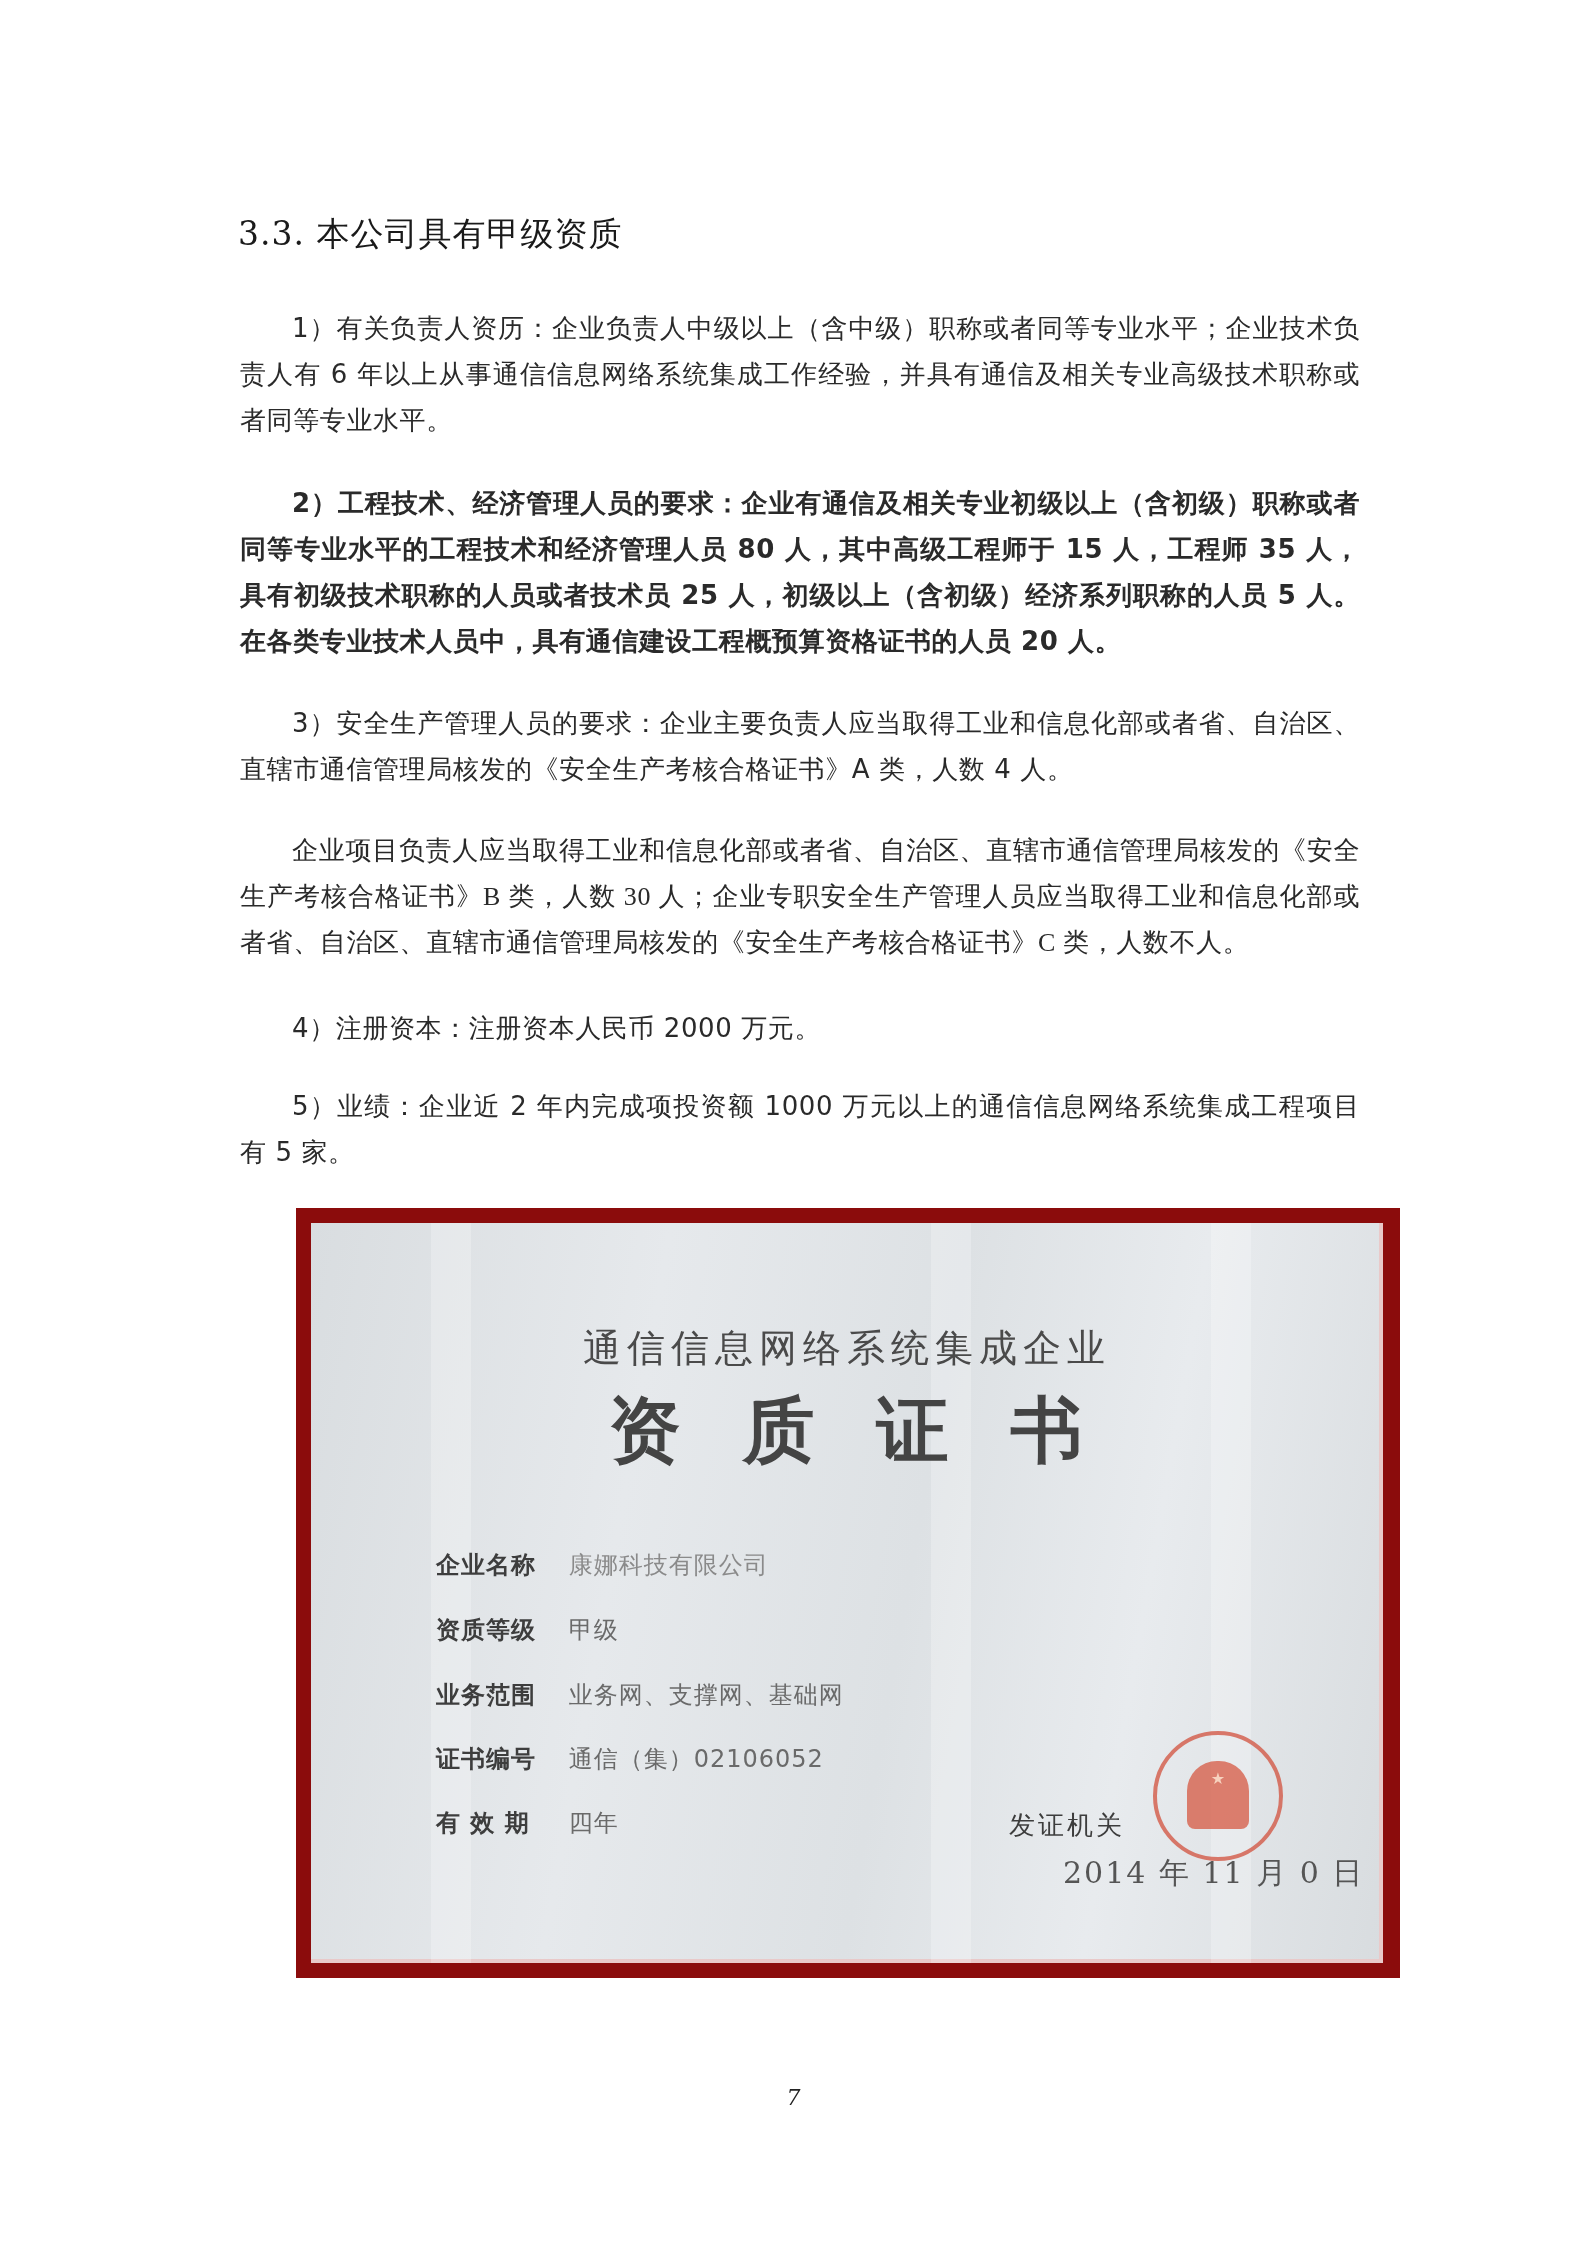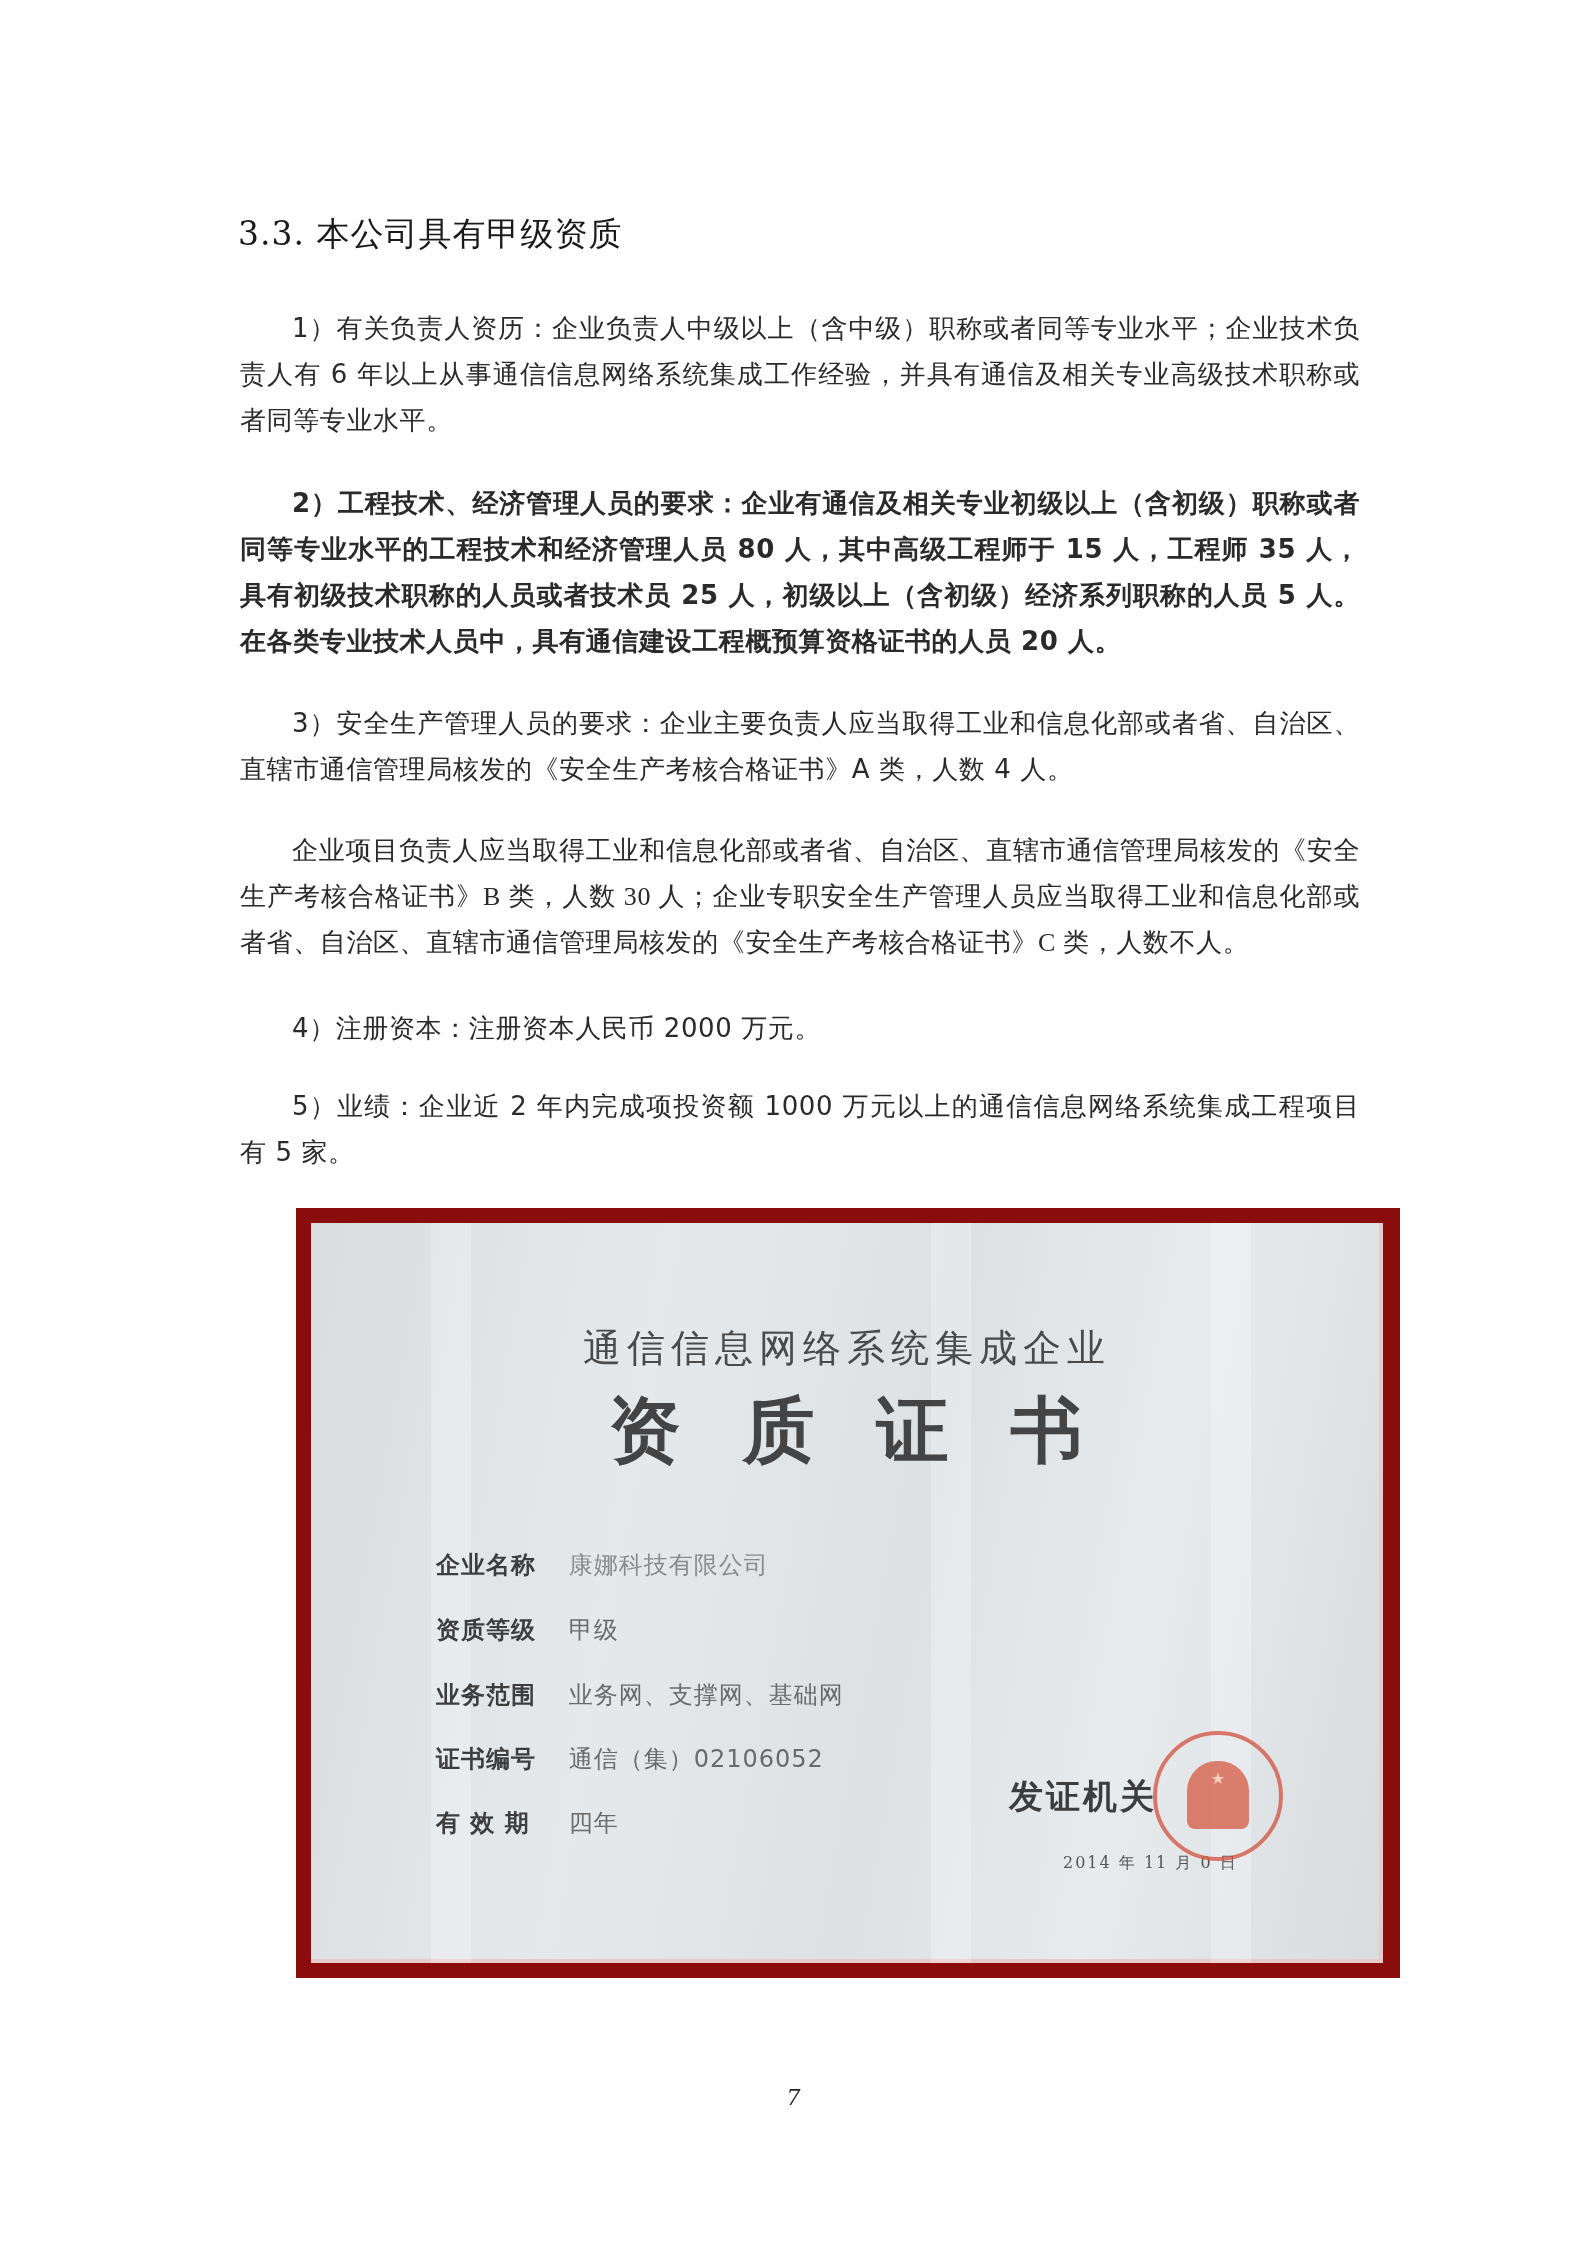--- a/index.html
+++ b/index.html
@@ -26,22 +26,22 @@
   .cert-title1 { position: absolute; left: 0; right: 0; top: 100px; text-align: center;
                  font-size: 38px; font-weight: normal; color: #4a4a4a; letter-spacing: 6px; }
   .cert-title2 { position: absolute; left: 0; right: 0; top: 160px; text-align: center;
                  font-size: 72px; font-weight: bold; color: #444; letter-spacing: 62px;
                  font-family: "DejaVu Serif", "Liberation Serif", serif; padding-left: 59px; }
   .cert-row { position: absolute; left: 104px; font-size: 24px; height: 32px; line-height: 32px; }
   .cert-label { display: inline-block; width: 125px; font-weight: bold; color: #3d3d3d; letter-spacing: 1px; margin-left: 21px; }
   .cert-value { display: inline-block; color: #6a6a6a; letter-spacing: 1px; margin-top: 28px; }
   .cert-value.name { color: #8a8a8a; }
   #cr1 { top: 298px; } #cr2 { top: 363px; } #cr3 { top: 428px; } #cr4 { top: 492px; } #cr5 { top: 556px; }
-  .issuer { position: absolute; left: 698px; top: 551px; font-size: 34px; font-weight: bold; color: #3d3d3d; letter-spacing: 3px; }
-  .issue-date { position: absolute; left: 752px; top: 630px; font-size: 16px; color: #555;
+  .issuer { position: absolute; left: 698px; top: 585px; font-size: 26px; font-weight: normal; color: #3d3d3d; letter-spacing: 3px; }
+  .issue-date { position: absolute; left: 752px; top: 630px; font-size: 30px; color: #555;
                 font-family: "DejaVu Serif", "Liberation Serif", serif; letter-spacing: 2px; }
   .seal { position: absolute; left: 842px; top: 508px; width: 130px; height: 130px; border-radius: 50%;
           border: 4px solid rgba(210,80,60,0.75); box-sizing: border-box; }
   .seal-inner { position: absolute; left: 30px; top: 26px; width: 62px; height: 68px; border-radius: 30px 30px 8px 8px;
                 background: rgba(214,88,66,0.75); }
   .seal-star { position: absolute; left: 0; right: 0; top: 8px; text-align: center; color: rgba(250,220,200,0.9); font-size: 16px; }
   .page-num { position: absolute; left: 0; right: 0; top: 2085px; text-align: center; font-size: 22px;
               font-family: "DejaVu Serif", "Liberation Serif", serif; color: #222; font-style: italic; }
 </style>
 </head>

